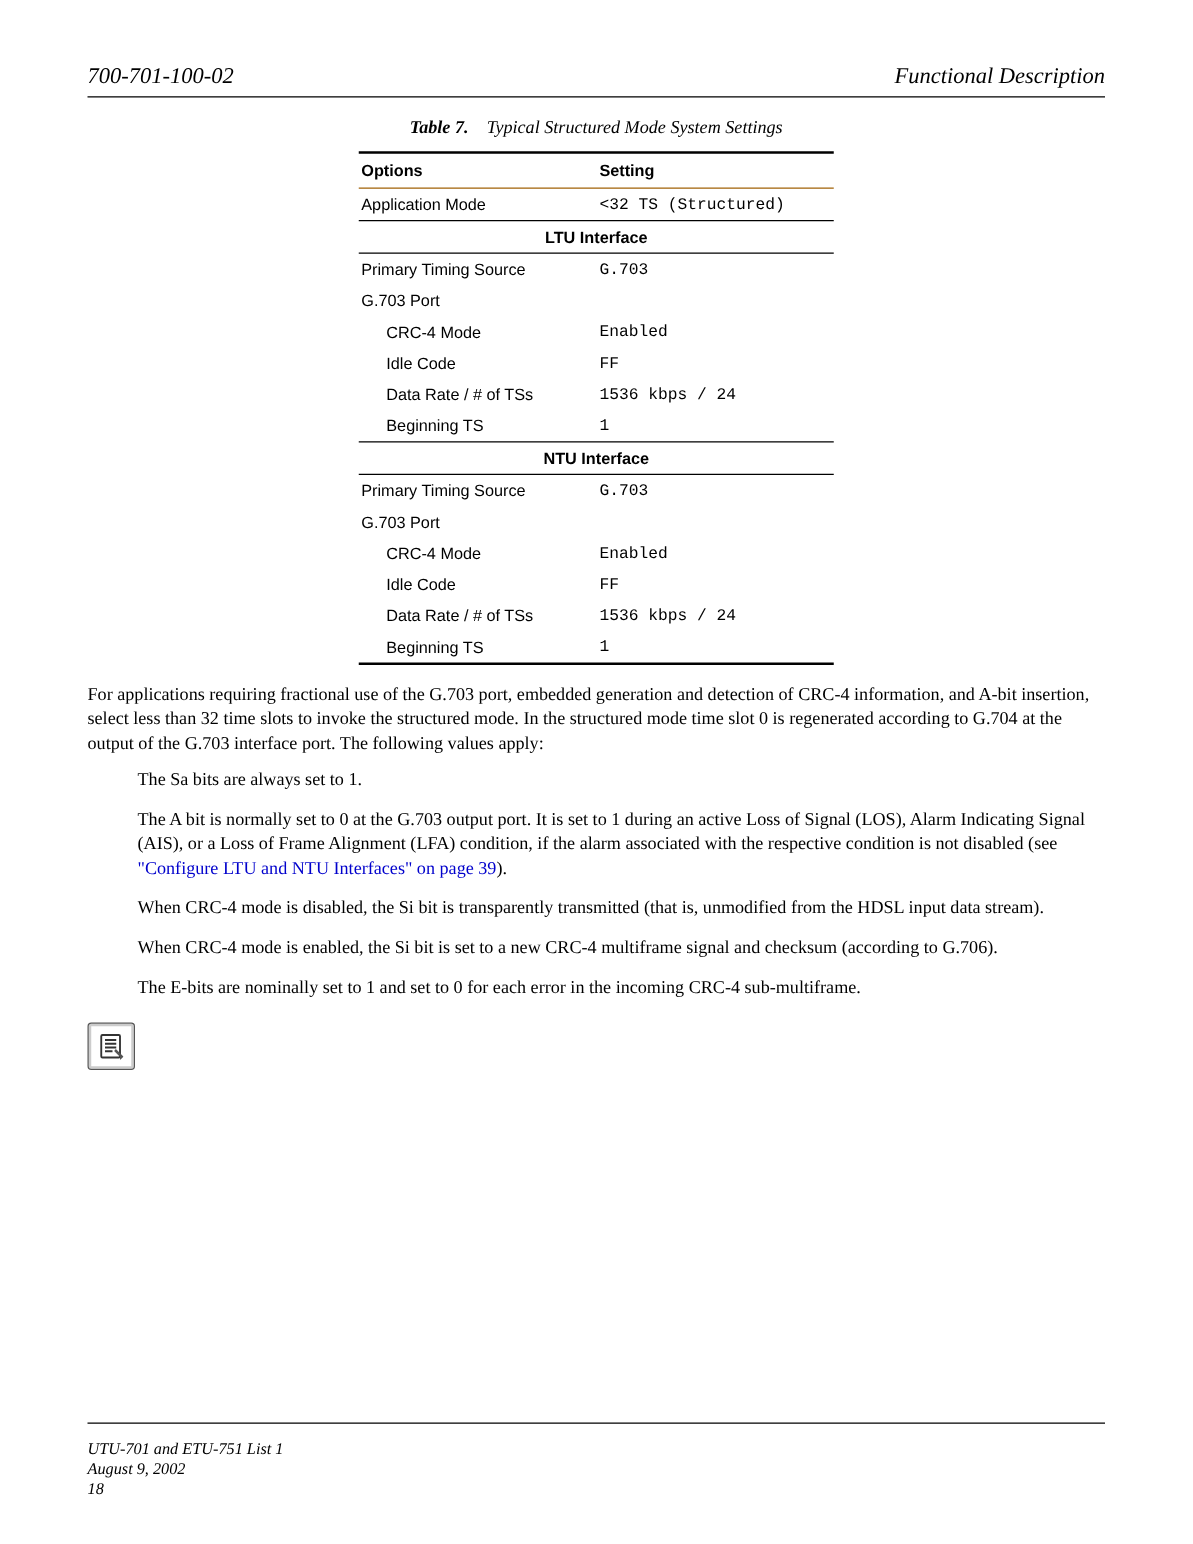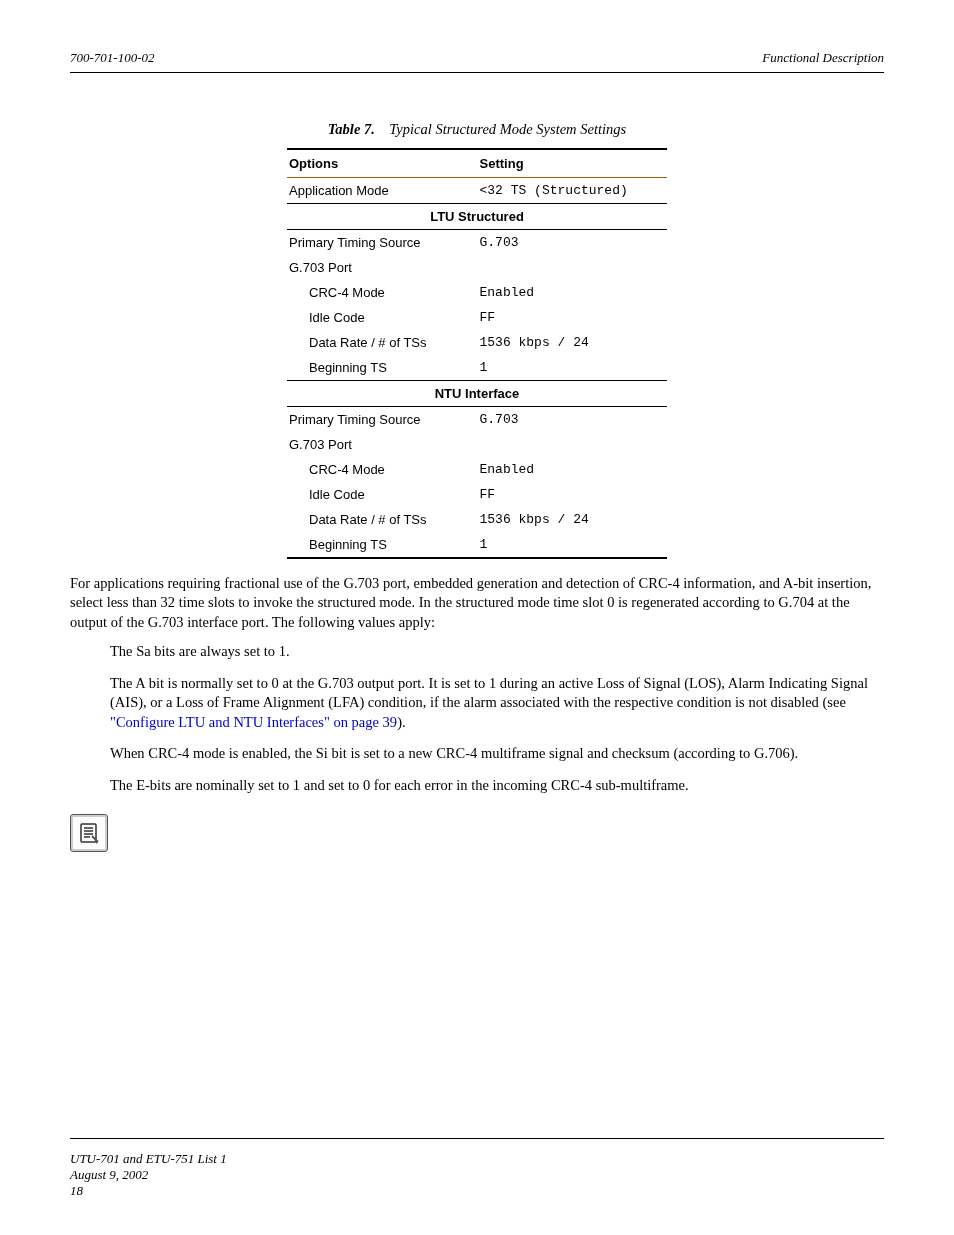--- a/index.html
+++ b/index.html
@@ -15,24 +15,24 @@
     box-sizing: border-box;
   }
   .page {
     padding: 50px 70px 0 70px;
     box-sizing: border-box;
   }
   .header-row {
     display: flex;
     justify-content: space-between;
     font-style: italic;
-    font-size: 13px;
+    font-size: 18px;
     padding-bottom: 6px;
     border-bottom: 1px solid #000;
-    margin-bottom: 48px;
+    margin-bottom: 16px;
   }
   .table-wrap {
     width: 380px;
     margin: 0 auto 12px auto;
   }
   .table-title {
     text-align: center;
     font-style: italic;
     margin-bottom: 10px;
   }
@@ -141,21 +141,21 @@
           <th>Options</th>
           <th>Setting</th>
         </tr>
       </thead>
       <tbody>
         <tr>
           <td>Application Mode</td>
           <td>&lt;32 TS (Structured)</td>
         </tr>
         <tr class="section-row">
-          <td colspan="2">LTU Structured</td>
+          <td colspan="2">LTU Interface</td>
         </tr>
         <tr>
           <td>Primary Timing Source</td>
           <td>G.703</td>
         </tr>
         <tr>
           <td>G.703 Port</td>
           <td></td>
         </tr>
         <tr class="indent">
@@ -205,20 +205,21 @@
     </table>
   </div>
 
   <p class="body-text">For applications requiring fractional use of the G.703 port, embedded generation and detection of CRC-4 information, and A-bit insertion, select less than 32 time slots to invoke the structured mode. In the structured mode time slot 0 is regenerated according to G.704 at the output of the G.703 interface port. The following values apply:</p>
 
   <ul class="bullets">
     <li>The Sa bits are always set to 1.</li>
     <li>
       <span>The A bit is normally set to 0 at the G.703 output port. It is set to 1 during an active Loss of Signal (LOS), Alarm Indicating Signal (AIS), or a Loss of Frame Alignment (LFA) condition, if the alarm associated with the respective condition is not disabled (see </span><span class="inline-link">"Configure LTU and NTU Interfaces" on page 39</span><span>).</span>
     </li>
+    <li>When CRC-4 mode is disabled, the Si bit is transparently transmitted (that is, unmodified from the HDSL input data stream).</li>
     <li>When CRC-4 mode is enabled, the Si bit is set to a new CRC-4 multiframe signal and checksum (according to G.706).</li>
     <li>The E-bits are nominally set to 1 and set to 0 for each error in the incoming CRC-4 sub-multiframe.</li>
   </ul>
 
   <div class="note-icon">
     <svg viewBox="0 0 24 24" fill="none" stroke="#333" stroke-width="1.5">
       <rect x="4" y="3" width="15" height="18" rx="1" fill="#fff"></rect>
       <line x1="7" y1="7" x2="16" y2="7"></line>
       <line x1="7" y1="10" x2="16" y2="10"></line>
       <line x1="7" y1="13" x2="16" y2="13"></line>

